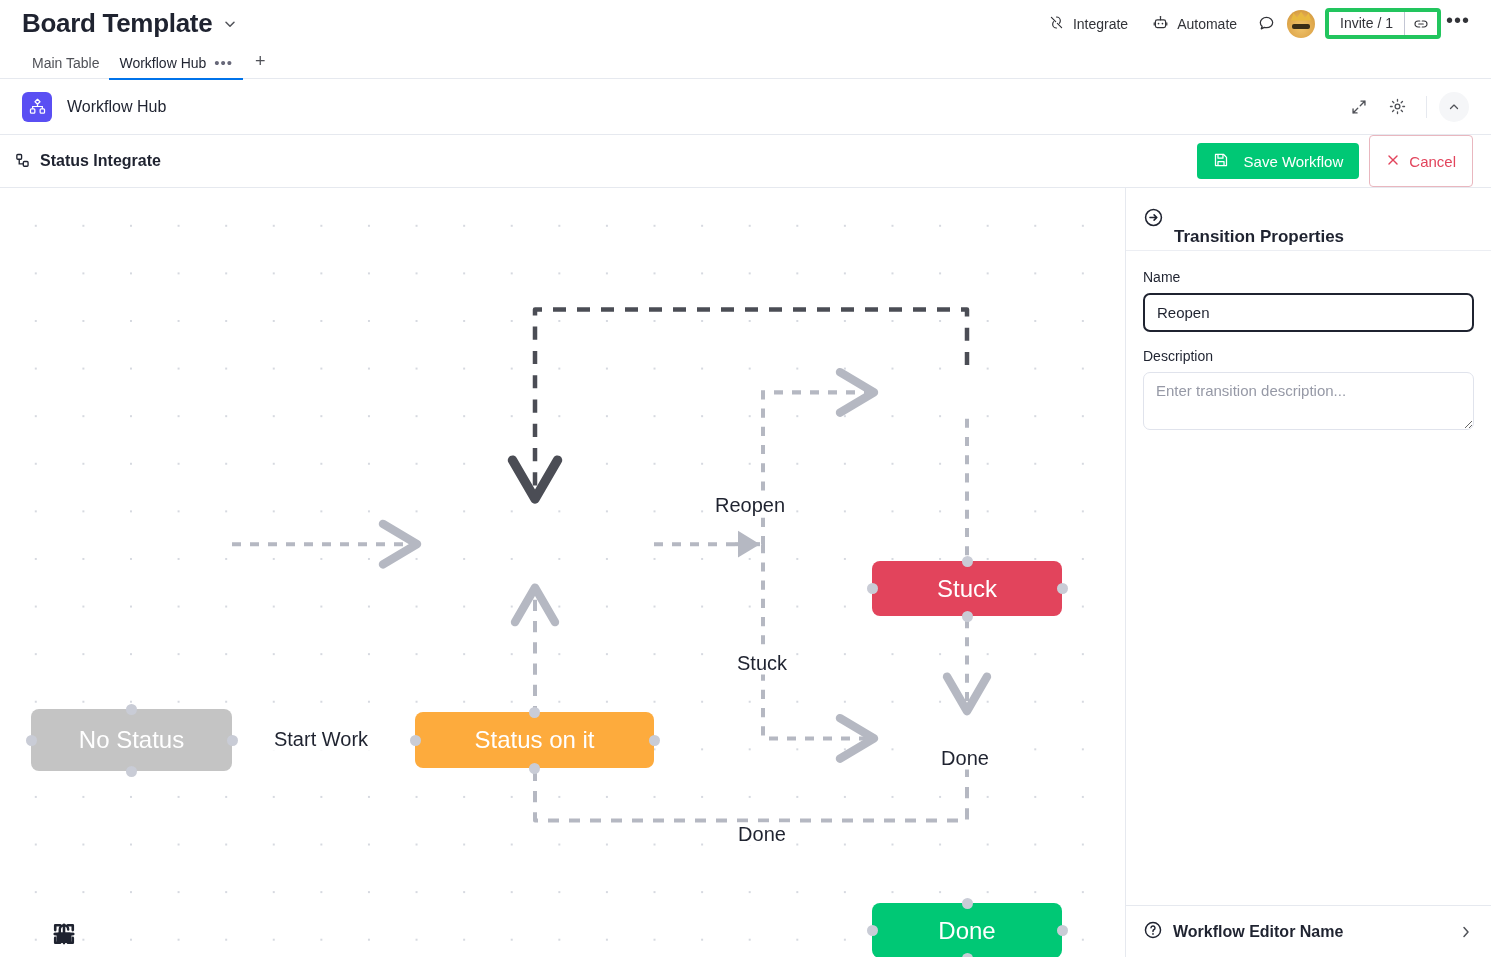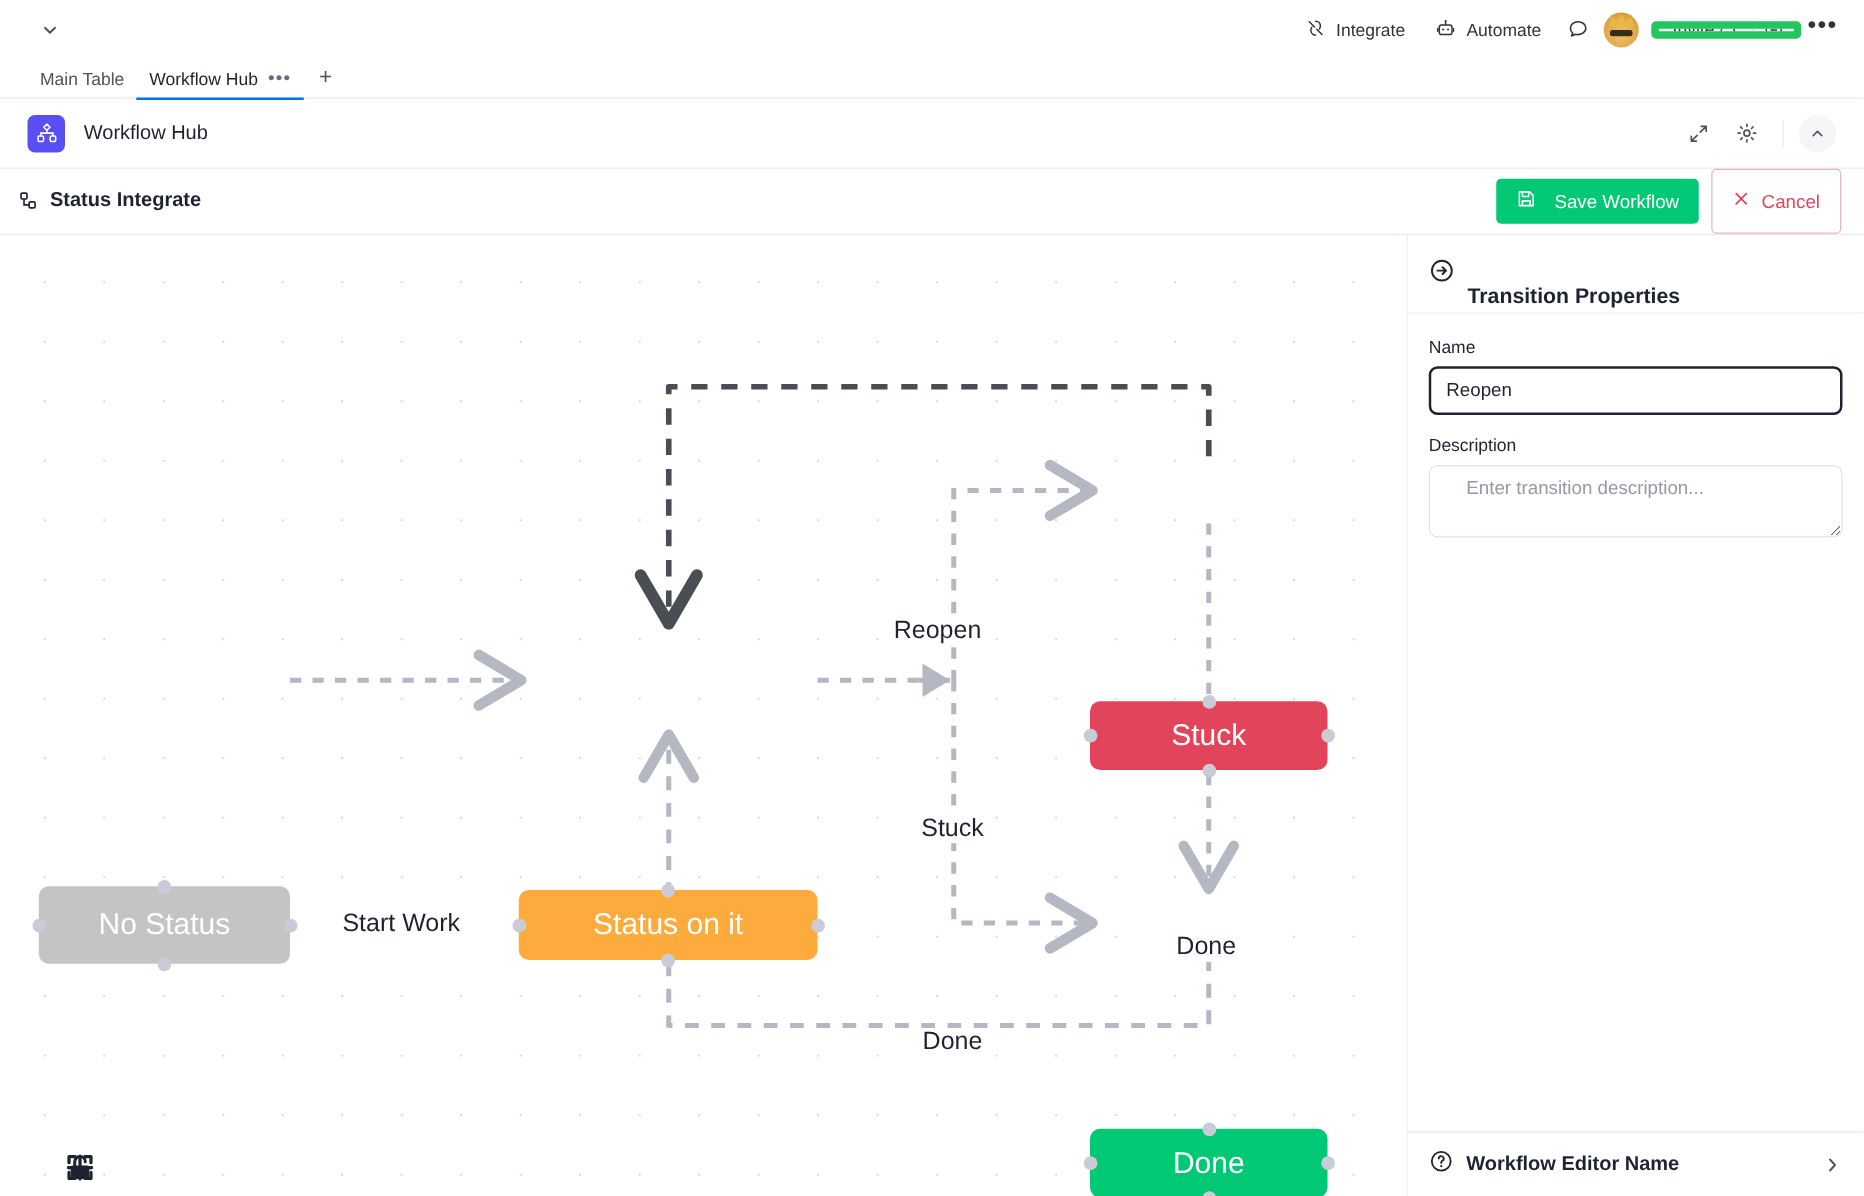--- a/index.html
+++ b/index.html
@@ -18,21 +18,21 @@
   .chev-title { margin-left: 10px; color: #505258; display:inline-flex; align-items:center; }
   .topbar-right { margin-left: auto; display: flex; align-items: center; gap: 0; }
   .tb-item { display: flex; align-items: center; gap: 8px; font-size: 14px; color: #323338; padding: 6px 12px; border-radius: 4px; cursor: pointer; }
   .icon-btn { width: 34px; height: 34px; display: flex; align-items: center; justify-content: center; border-radius: 4px; cursor: pointer; color: #323338; }
   .avatar { width: 28px; height: 28px; border-radius: 50%; margin: 0 8px 0 4px;
             background: radial-gradient(circle at 50% 62%, #f0c36a 0%, #e0a94e 55%, #c98f34 100%);
             position: relative; overflow: hidden; cursor: pointer; flex: 0 0 auto; }
   .avatar::before { content: ""; position: absolute; top: 2px; left: 4px; right: 4px; height: 9px;
             background: #e8b93f; clip-path: polygon(0% 100%, 12% 18%, 30% 68%, 50% 4%, 70% 68%, 88% 18%, 100% 100%); }
   .avatar::after { content: ""; position: absolute; top: 14px; left: 5px; right: 5px; height: 5px; background: #3a2d17; border-radius: 2px; }
-  .invite-group { display: flex; align-items: center; border: 6px solid #22c55e; border-radius: 4px; height: 14px; overflow: hidden; margin-left: 2px; }
+  .invite-group { display: flex; align-items: center; border: 4px solid #22c55e; border-radius: 4px; height: 31px; overflow: hidden; margin-left: 2px; }
   .invite-label { font-size: 14px; padding: 0 11px; line-height: 29px; cursor: pointer; color:#323338; }
   .invite-sep { width: 1px; height: 100%; background: #c3c6d4; }
   .invite-link { width: 32px; height: 100%; display: flex; align-items: center; justify-content: center; cursor: pointer; }
   .dots-btn { font-size: 20px; letter-spacing: 1px; line-height: 1; padding-bottom: 7px; }
 
   
   .tabs { height: 32px; display: flex; align-items: flex-end; padding: 0 22px; position: relative; flex: 0 0 auto; }
   .tabs::after { content: ""; position: absolute; left: 0; right: 0; bottom: 0; height: 1px; background: #e6e9ef; }
   .tab { font-size: 14px; color: #505258; padding: 0 10px 8px 10px; cursor: pointer; position: relative; display:flex; align-items:center; gap:8px; }
   .tab.active { color: #1f2330; font-weight: 400; }
@@ -88,34 +88,35 @@
 
   
   .panel { width: 366px; flex: 0 0 366px; border-left: 1px solid #e6e9ef; display: flex; flex-direction: column; background: #fff; }
   .panel-head { height: 63px; display: flex; align-items: center; gap: 10px; padding: 0 17px; border-bottom: 1px solid #eceef3; flex: 0 0 auto; }
   .panel-head-title { font-size: 17px; font-weight: 700; color: #1f2330; margin-top: 36px; }
   .panel-body { flex: 1 1 auto; padding: 18px 17px 0 17px; overflow-y: auto; }
   .field-label { font-size: 14px; color: #1f2330; margin-bottom: 8px; }
   .text-input { width: 100%; height: 39px; border: 2px solid #1f2330; border-radius: 7px; padding: 0 12px;
                 font-size: 15px; font-family: inherit; color: #1f2330; outline: none; background: #fff; }
   .field { margin-bottom: 16px; }
-  .textarea { width: 100%; height: 58px; border: 1px solid #e0e3ec; border-radius: 7px; padding: 9px 29px;
+  .textarea { width: 100%; height: 58px; border: 1px solid #e0e3ec; border-radius: 7px; padding: 9px 12px;
               font-size: 15px; font-family: inherit; color: #1f2330; outline: none; resize: vertical; background: #fff; }
   .textarea::placeholder { color: #9699a6; }
   .panel-foot { height: 52px; border-top: 1px solid #e6e9ef; display: flex; align-items: center; gap: 10px; padding: 0 17px; cursor: pointer; flex: 0 0 auto; }
   .panel-foot-title { font-size: 16px; font-weight: 700; color: #1f2330; }
   .panel-foot-chev { margin-left: auto; color: #505258; display:flex; }
 </style>
 </head>
 <body>
 
 <div class="app">
 
   <div class="topbar">
     <div style="display:flex;align-items:center;cursor:pointer;">
+      <span class="board-title">Board Template</span>
       <span class="chev-title">
         <svg width="16" height="16" viewBox="0 0 16 16" fill="none">
             <path d="M4 6.2L8 10.2L12 6.2" stroke="#505258" stroke-width="1.5" stroke-linecap="round" stroke-linejoin="round"></path>
           </svg>
       </span>
     </div>
 
     <div class="topbar-right">
       <div class="tb-item">
         <span>

